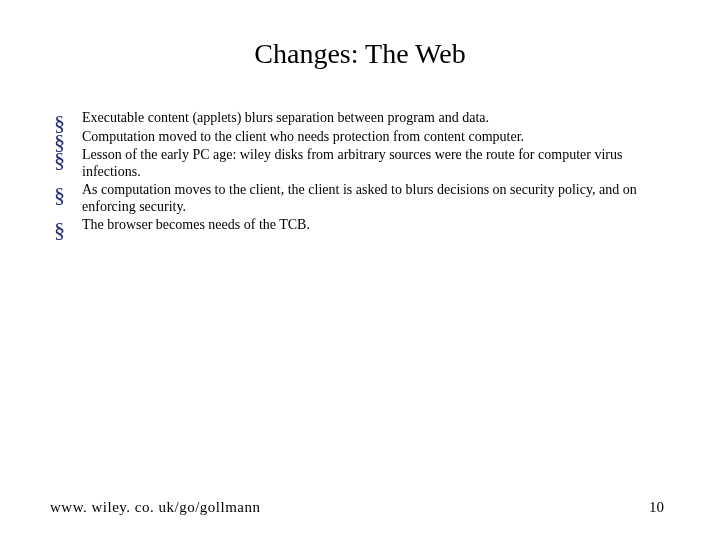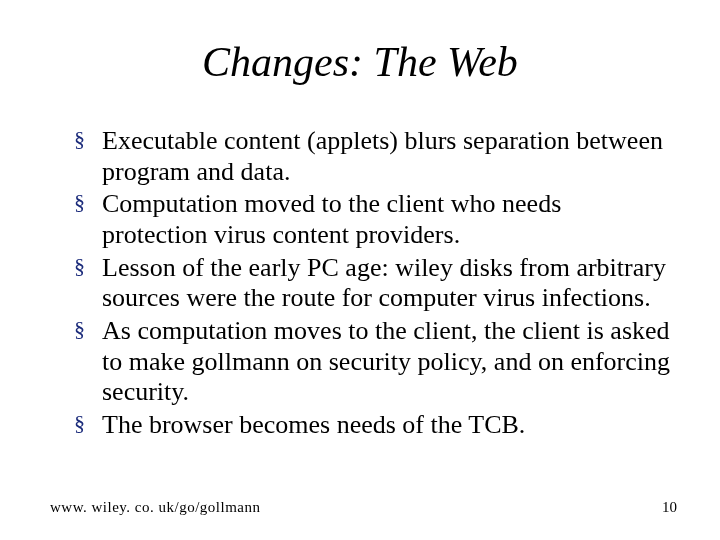--- a/index.html
+++ b/index.html
@@ -1,34 +1,34 @@
 <!DOCTYPE html>
 <html><head>
 <meta charset="utf-8">
 <style>
   * { margin: 0; padding: 0; box-sizing: border-box; }
   html, body { width: 720px; height: 540px; background: #fff; font-family: "Times New Roman", Times, serif; color: #000; }
   .slide { width: 720px; height: 540px; position: relative; padding: 30px 50px 0 50px; }
-  .title { font-size: 42px; text-align: center; margin-top: 8px; margin-bottom: 40px; font-weight: normal; font-style: italic; }
+  .title { font-size: 28px; text-align: center; margin-top: 8px; margin-bottom: 40px; font-weight: normal; }
   .bullets { list-style: none; padding-left: 32px; }
-  .bullets li { position: relative; font-size: 26px; line-height: 1.18; margin-bottom: 2px; padding-left: 0; margin-left: 20px; }
+  .bullets li { position: relative; font-size: 14px; line-height: 1.18; margin-bottom: 2px; padding-left: 0; }
   .bullets li::before { content: "§"; color: #1a2a7a; position: absolute; left: -28px; top: 0; font-size: 22px; }
-  .footer { position: absolute; bottom: 24px; left: 50px; right: 43px; display: flex; justify-content: space-between; font-size: 15px; }
+  .footer { position: absolute; bottom: 24px; left: 50px; right: 56px; display: flex; justify-content: space-between; font-size: 15px; }
   .footer .url { letter-spacing: 0.5px; }
   .footer .page { }
 </style>
 </head>
 <body>
 
 <div class="slide">
   <h1 class="title">Changes: The Web</h1>
   <ul class="bullets">
     <li>Executable content (applets) blurs separation between program and data.</li>
-    <li>Computation moved to the client who needs protection virus content providers.</li>
+    <li>Computation moved to the client who needs protection from content computer.</li>
     <li>Lesson of the early PC age: wiley disks from arbitrary sources were the route for computer virus infections.</li>
-    <li>As computation moves to the client, the client is asked to make gollmann on security policy, and on enforcing security.</li>
+    <li>As computation moves to the client, the client is asked to blurs decisions on security policy, and on enforcing security.</li>
     <li>The browser becomes needs of the TCB.</li>
   </ul>
   <div class="footer">
     <span class="url">www. wiley. co. uk/go/gollmann</span>
     <span class="page">10</span>
   </div>
 </div>
 
 </body></html>

